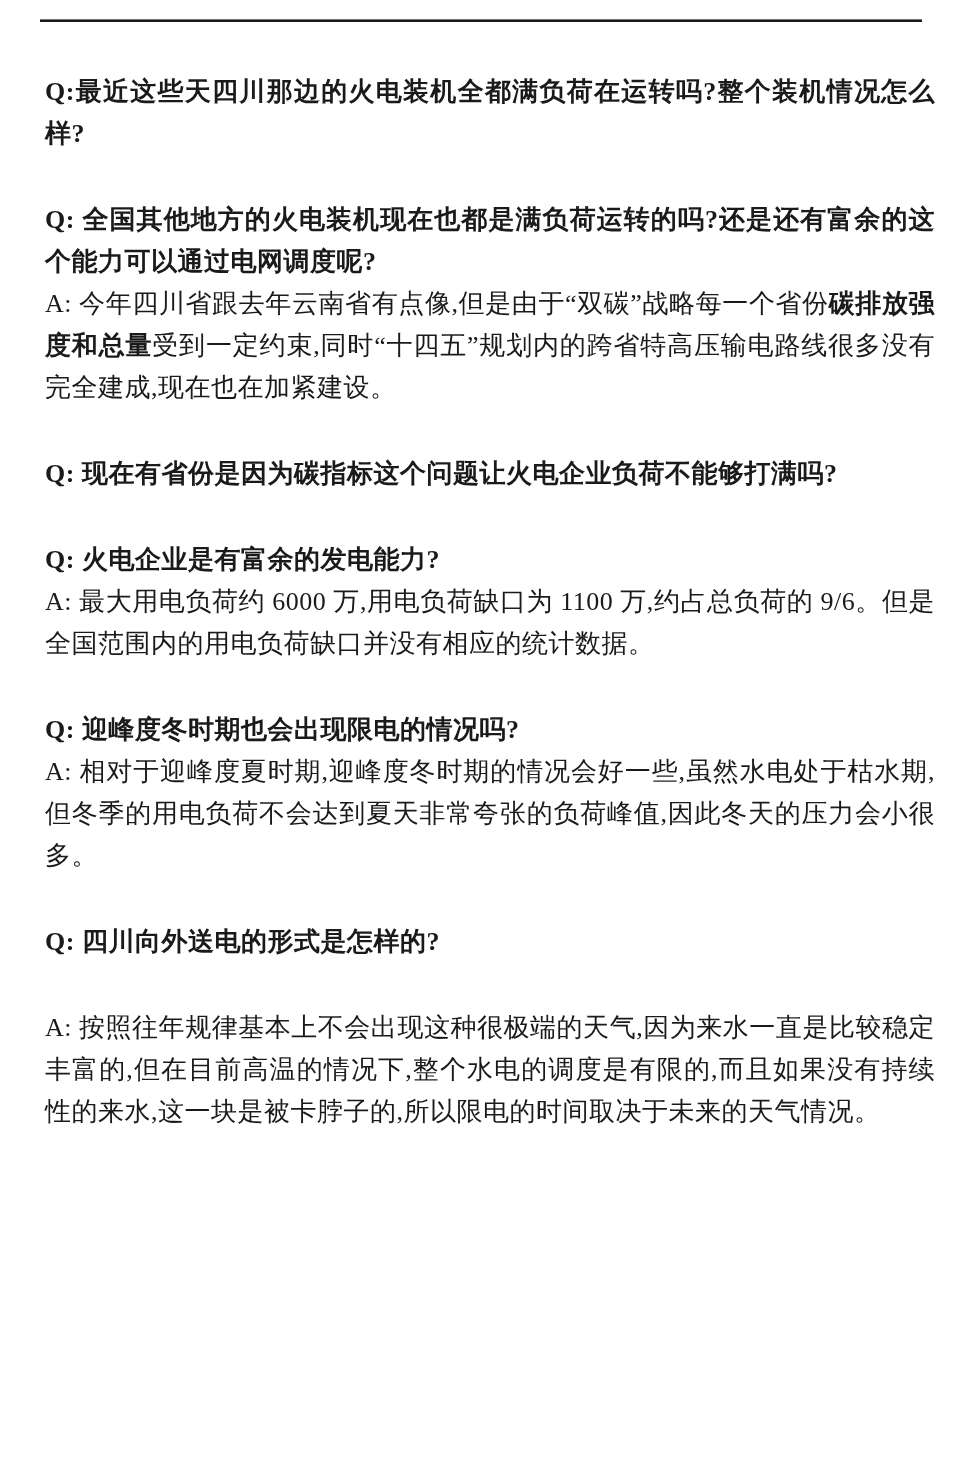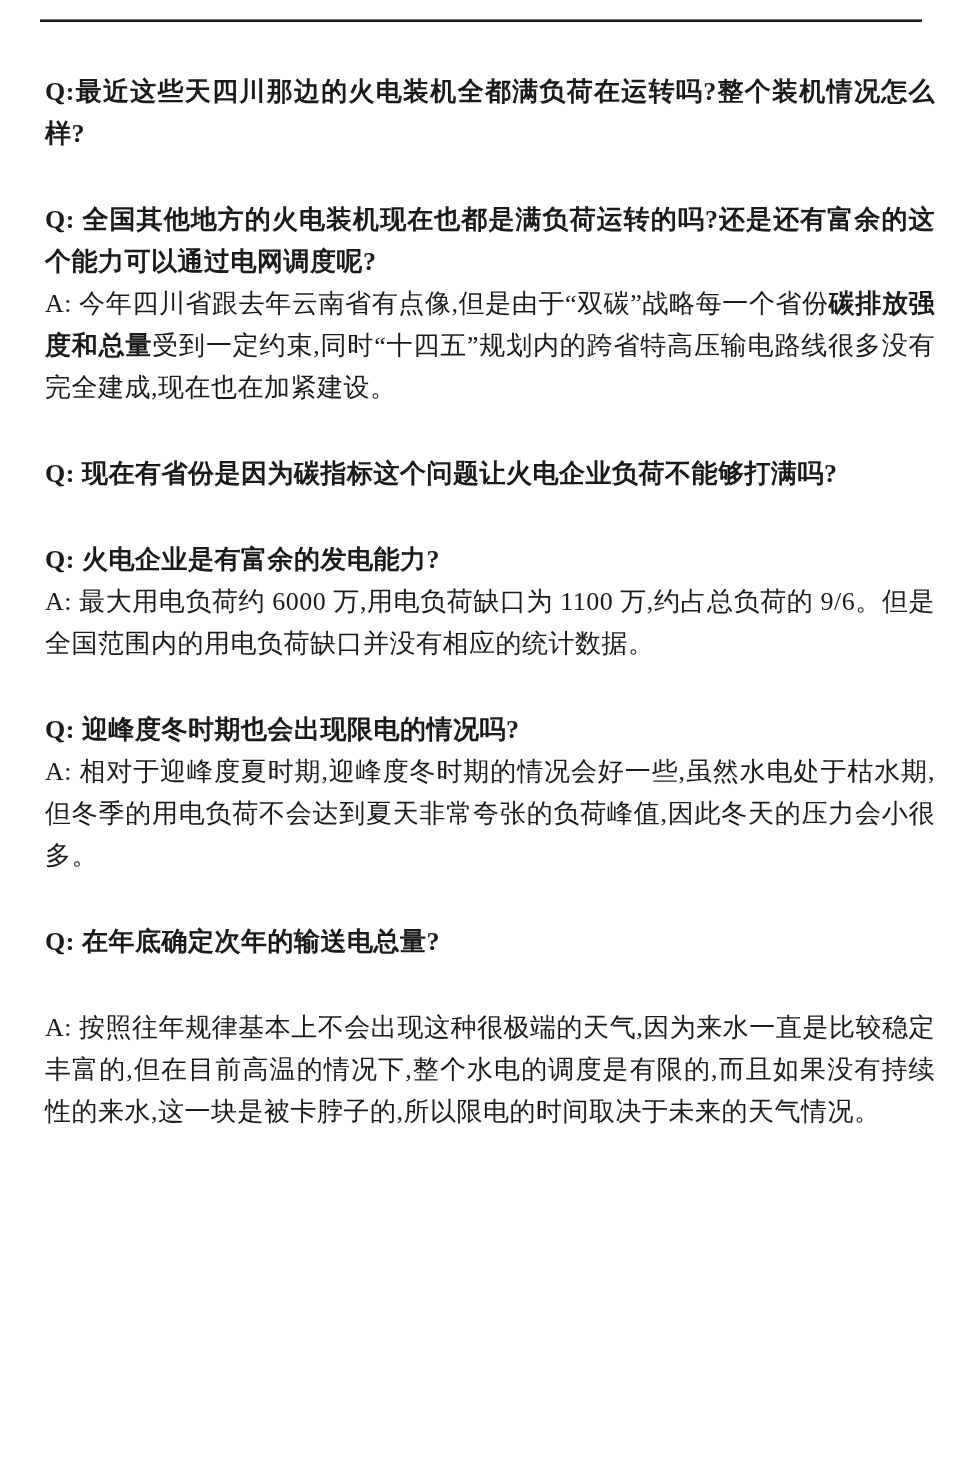--- a/index.html
+++ b/index.html
@@ -67,19 +67,19 @@
       </div>
       <div class="qa-block">
         <p class="q">Q: 火电企业是有富余的发电能力?</p>
         <p class="a"><span class="">A: 最大用电负荷约 6000 万,用电负荷缺口为 1100 万,约占总负荷的 9/6。但是全国范围内的用电负荷缺口并没有相应的统计数据。</span></p>
       </div>
       <div class="qa-block">
         <p class="q">Q: 迎峰度冬时期也会出现限电的情况吗?</p>
         <p class="a"><span class="">A: 相对于迎峰度夏时期,迎峰度冬时期的情况会好一些,虽然水电处于枯水期,但冬季的用电负荷不会达到夏天非常夸张的负荷峰值,因此冬天的压力会小很多。</span></p>
       </div>
       <div class="qa-block">
-        <p class="q">Q: 在年底确定次年的输送电总量?</p>
+        <p class="q">Q: 四川向外送电的形式是怎样的?</p>
       </div>
       <div class="qa-block">
         <p class="a"><span class="">A: 按照往年规律基本上不会出现这种很极端的天气,因为来水一直是比较稳定丰富的,但在目前高温的情况下,整个水电的调度是有限的,而且如果没有持续性的来水,这一块是被卡脖子的,所以限电的时间取决于未来的天气情况。</span></p>
       </div>
     </div>
 </div>
 
 </body></html>

